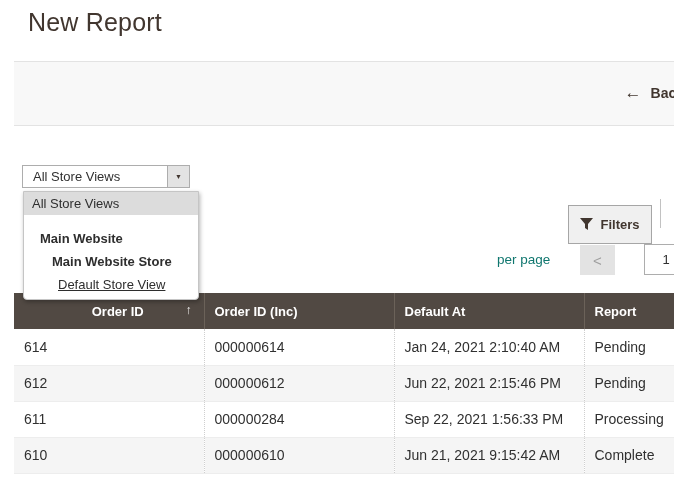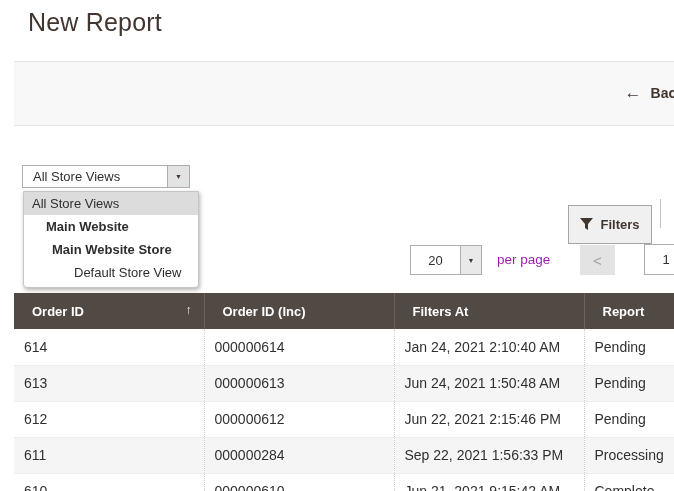--- a/index.html
+++ b/index.html
@@ -49,23 +49,23 @@
     position:absolute; left:23px; top:191px; width:176px; z-index:10;
     background:#fff; border:1px solid #c5c5c5; border-radius:0 0 4px 4px;
     box-shadow:1px 2px 4px rgba(0,0,0,.3); padding-bottom:3px;
   }
   .switcher-option {
     height:23px; line-height:23px; font-size:13px; color:#2e2e2e;
     white-space:nowrap; cursor:pointer;
   }
   .opt-selected { background:#dcdcdc; }
   .opt-0 { padding-left:8px; }
-  .opt-1 { padding-left:22px; font-weight:700; }
+  .opt-1 { padding-left:16px; font-weight:700;margin-top:12px; }
   .opt-2 { padding-left:28px; font-weight:700; }
-  .opt-3 { padding-left:50px; }
+  .opt-3 { padding-left:34px;text-decoration:underline; }
 
   
   .filters-button {
     position:absolute; left:568px; top:199px; width:84px; height:39px;
     background:#f0f0f0; border:1px solid #a6a6a6; cursor:pointer;
     display:flex; align-items:center; justify-content:center; gap:7px;
     font-family:inherit; font-size:13px; font-weight:700; color:#41362f;margin-top:6px;
   }
   .toolbar-separator {
     position:absolute; left:660px; top:199px; width:1px; height:29px; background:#c2c2c2;
@@ -80,45 +80,45 @@
     position:absolute; left:0; top:0; width:49px; height:28px;
     display:flex; align-items:center; justify-content:center; font-size:13px; color:#303030;
   }
   .pagesize-caret {
     position:absolute; right:0; top:0; width:21px; height:28px;
     background:#e9e9e9; border-left:1px solid #adadad;
     display:flex; align-items:center; justify-content:center;
     font-size:7px; color:#41362f;
   }
   .perpage-label {
-    position:absolute; left:497px; top:252px; font-size:13.5px; color:#a21caf;
+    position:absolute; left:497px; top:252px; font-size:13.5px; color:#0f766e;
   }
   .prev-page-button {
     position:absolute; left:580px; top:245px; width:35px; height:30px;
     background:#e3e3e3; border:none; color:#9e9e9e; font-size:15px;
     display:flex; align-items:center; justify-content:center;
     font-family:inherit; cursor:default;
   }
   .page-input {
     position:absolute; left:644px; top:244px; width:44px; height:31px;
     border:1px solid #adadad; background:#fff; text-align:center;
     font-size:13px; color:#303030; font-family:inherit;
   }
 
   
   .grid-wrap { position:absolute; left:14px; top:293px; width:660px; }
   table.grid { width:660px; border-collapse:collapse; table-layout:fixed; }
   .grid col.c0 { width:190px; } .grid col.c1 { width:190px; }
   .grid col.c2 { width:190px; } .grid col.c3 { width:90px; }
   .grid th {
     position:relative; height:36px; background:#514943; color:#fff;
-    font-size:13px; font-weight:700; text-align:left; padding-left:18px;
+    font-size:13px; font-weight:700; text-align:left; padding-left:10px;
     cursor:pointer; white-space:nowrap;
   }
-  .grid th.first { padding-left:18px; }
+  .grid th.first { padding-left:18px;text-align:center; }
   .grid th + th { border-left:1px solid #6b6259; }
   .sort-arrow {
     position:absolute; right:12px; top:10px; font-size:12px; font-weight:400; color:#f0eeee;
   }
   .grid td {
     height:36px; font-size:14px; color:#303030; padding-left:10px;
     white-space:nowrap; overflow:hidden; cursor:pointer;
   }
   .grid td + td { border-left:1px dotted #cfcfcf; }
   .grid tbody tr { border-bottom:1px solid #ededed; }
@@ -152,24 +152,20 @@
   </div>
 
   <button class="filters-button">
     <svg width="13" height="13" viewBox="0 0 13 13">
       <path d="M0 0 H13 L8 6 V12 L5 10 V6 Z" fill="#41362f"></path>
     </svg>
     <span>Filters</span>
   </button>
   <div class="toolbar-separator"></div>
 
-  <div class="pagesize-select">
-    <span class="pagesize-value">20</span>
-    <span class="pagesize-caret">▼</span>
-  </div>
   <span class="perpage-label">per page</span>
   <button class="prev-page-button">
     <span>&lt;</span>
   </button>
   <input class="page-input" value="1" style="">
 
   <div class="grid-wrap">
     <table class="grid">
       <colgroup>
           <col class="c0">
@@ -177,38 +173,32 @@
           <col class="c2">
           <col class="c3">
         </colgroup>
       <thead>
         <tr>
           <th class="first">
             <span>Order ID</span>
             <span class="sort-arrow">↑</span>
           </th>
           <th><span>Order ID (Inc)</span></th>
-          <th><span>Filters At</span></th>
+          <th><span>Default At</span></th>
           <th><span>Report</span></th>
         </tr>
       </thead>
       <tbody>
         <tr>
           <td>614</td>
           <td>000000614</td>
           <td>Jan 24, 2021 2:10:40 AM</td>
           <td>Pending</td>
         </tr>
         <tr>
-          <td>613</td>
-          <td>000000613</td>
-          <td>Jun 24, 2021 1:50:48 AM</td>
-          <td>Pending</td>
-        </tr>
-        <tr>
           <td>612</td>
           <td>000000612</td>
           <td>Jun 22, 2021 2:15:46 PM</td>
           <td>Pending</td>
         </tr>
         <tr>
           <td>611</td>
           <td>000000284</td>
           <td>Sep 22, 2021 1:56:33 PM</td>
           <td>Processing</td>

